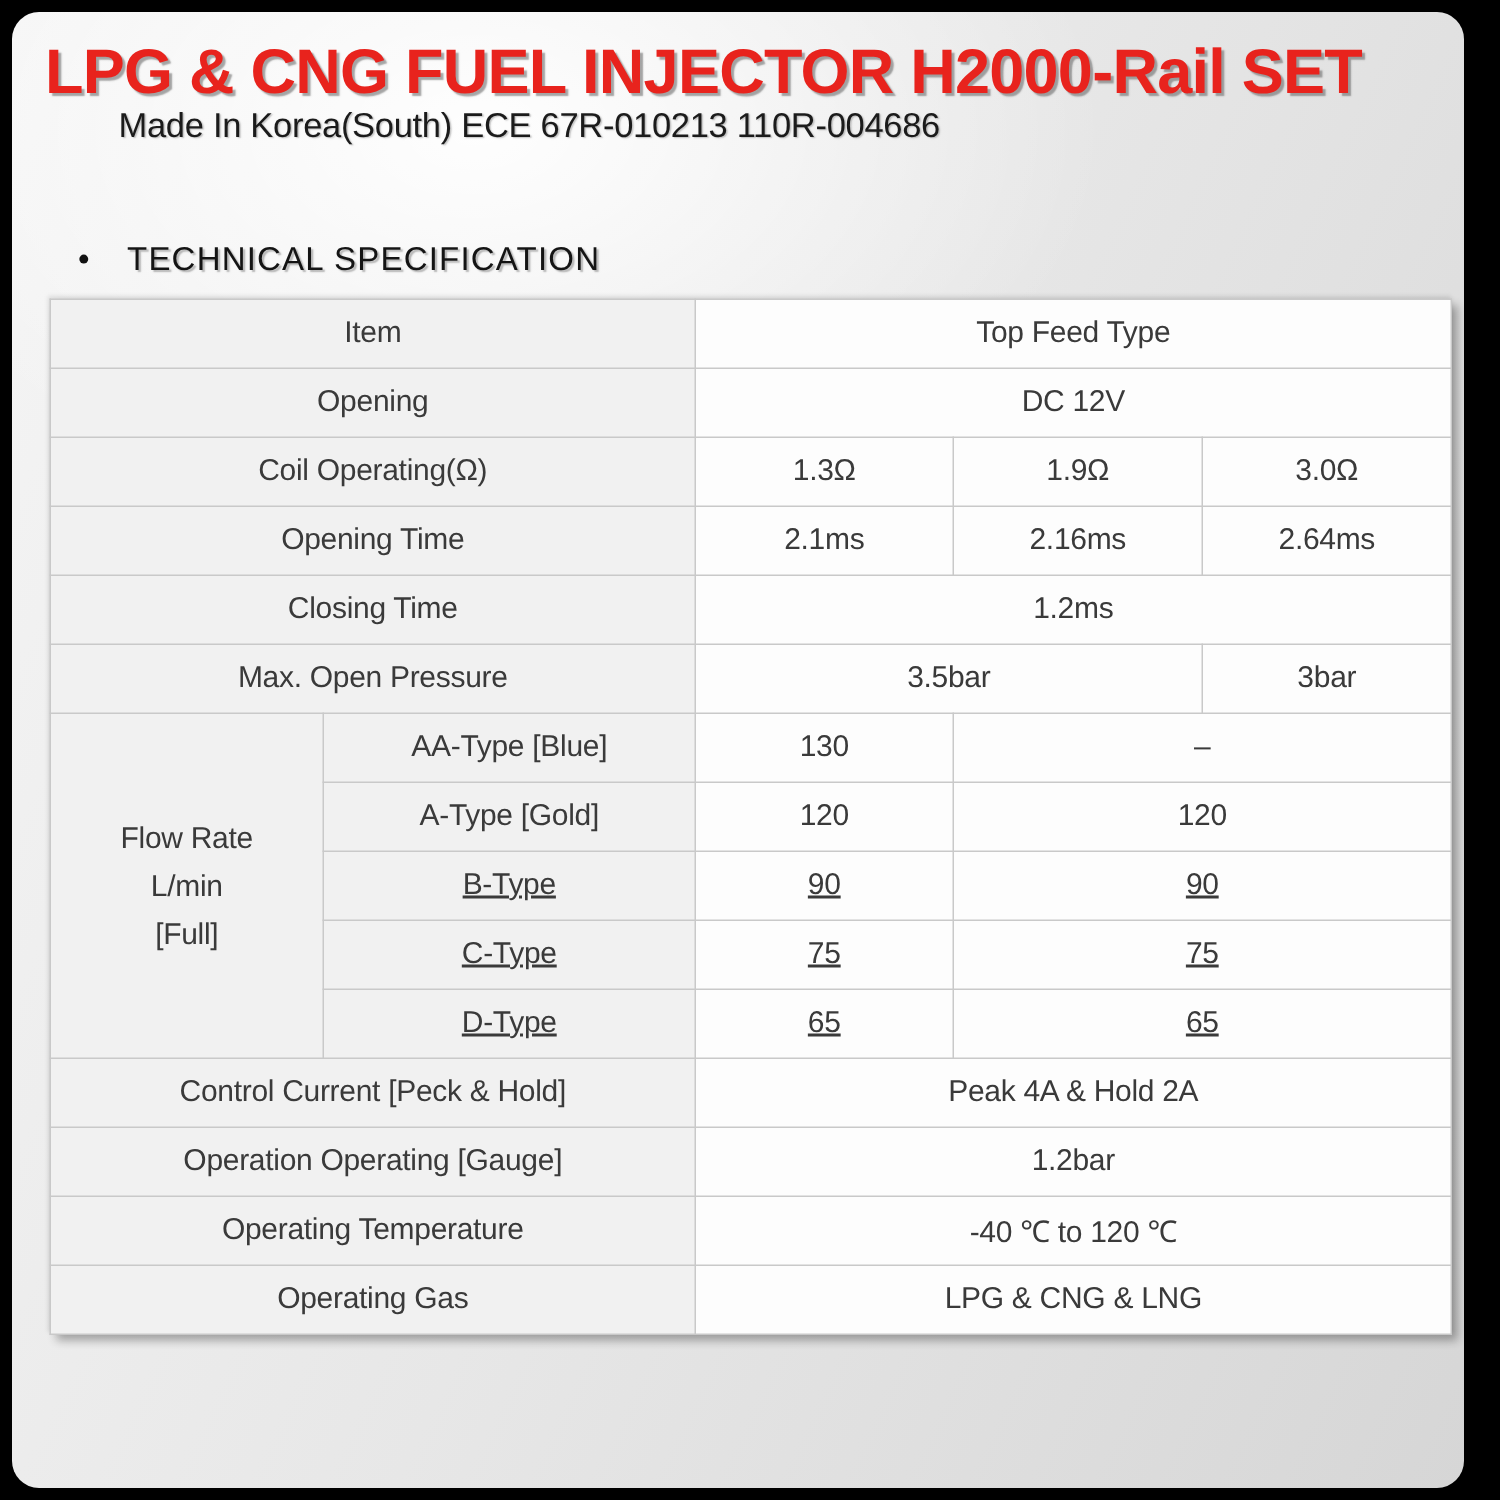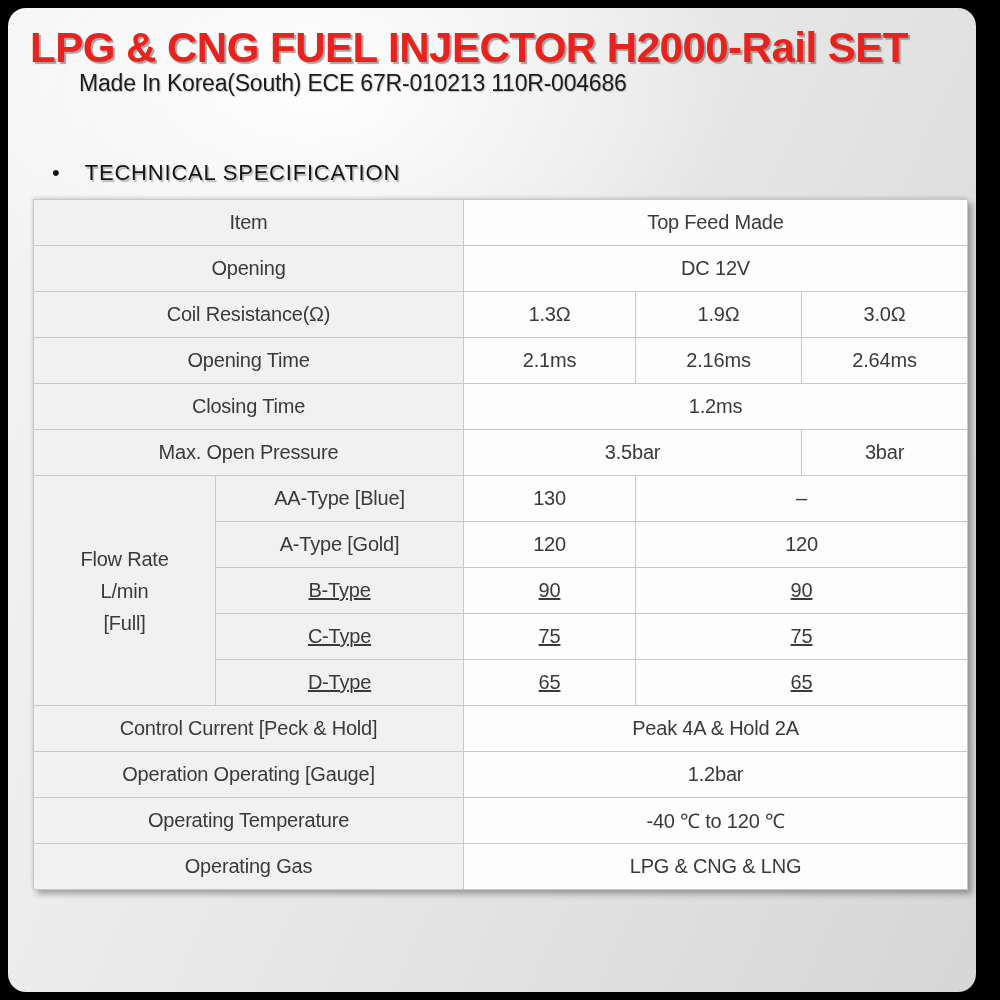--- a/index.html
+++ b/index.html
@@ -98,28 +98,28 @@
     <colgroup>
       <col style="width:182px">
       <col style="width:248px">
       <col style="width:172px">
       <col style="width:166px">
       <col style="width:166px">
     </colgroup>
     <tbody>
       <tr>
         <td class="lbl" colspan="2">Item</td>
-        <td class="val" colspan="3">Top Feed Made</td>
+        <td class="val" colspan="3">Top Feed Type</td>
       </tr>
       <tr>
         <td class="lbl" colspan="2">Opening</td>
         <td class="val" colspan="3">DC 12V</td>
       </tr>
       <tr>
-        <td class="lbl" colspan="2">Coil Resistance(Ω)</td>
+        <td class="lbl" colspan="2">Coil Operating(Ω)</td>
         <td class="val">1.3Ω</td>
         <td class="val">1.9Ω</td>
         <td class="val">3.0Ω</td>
       </tr>
       <tr>
         <td class="lbl" colspan="2">Opening Time</td>
         <td class="val">2.1ms</td>
         <td class="val">2.16ms</td>
         <td class="val">2.64ms</td>
       </tr>

